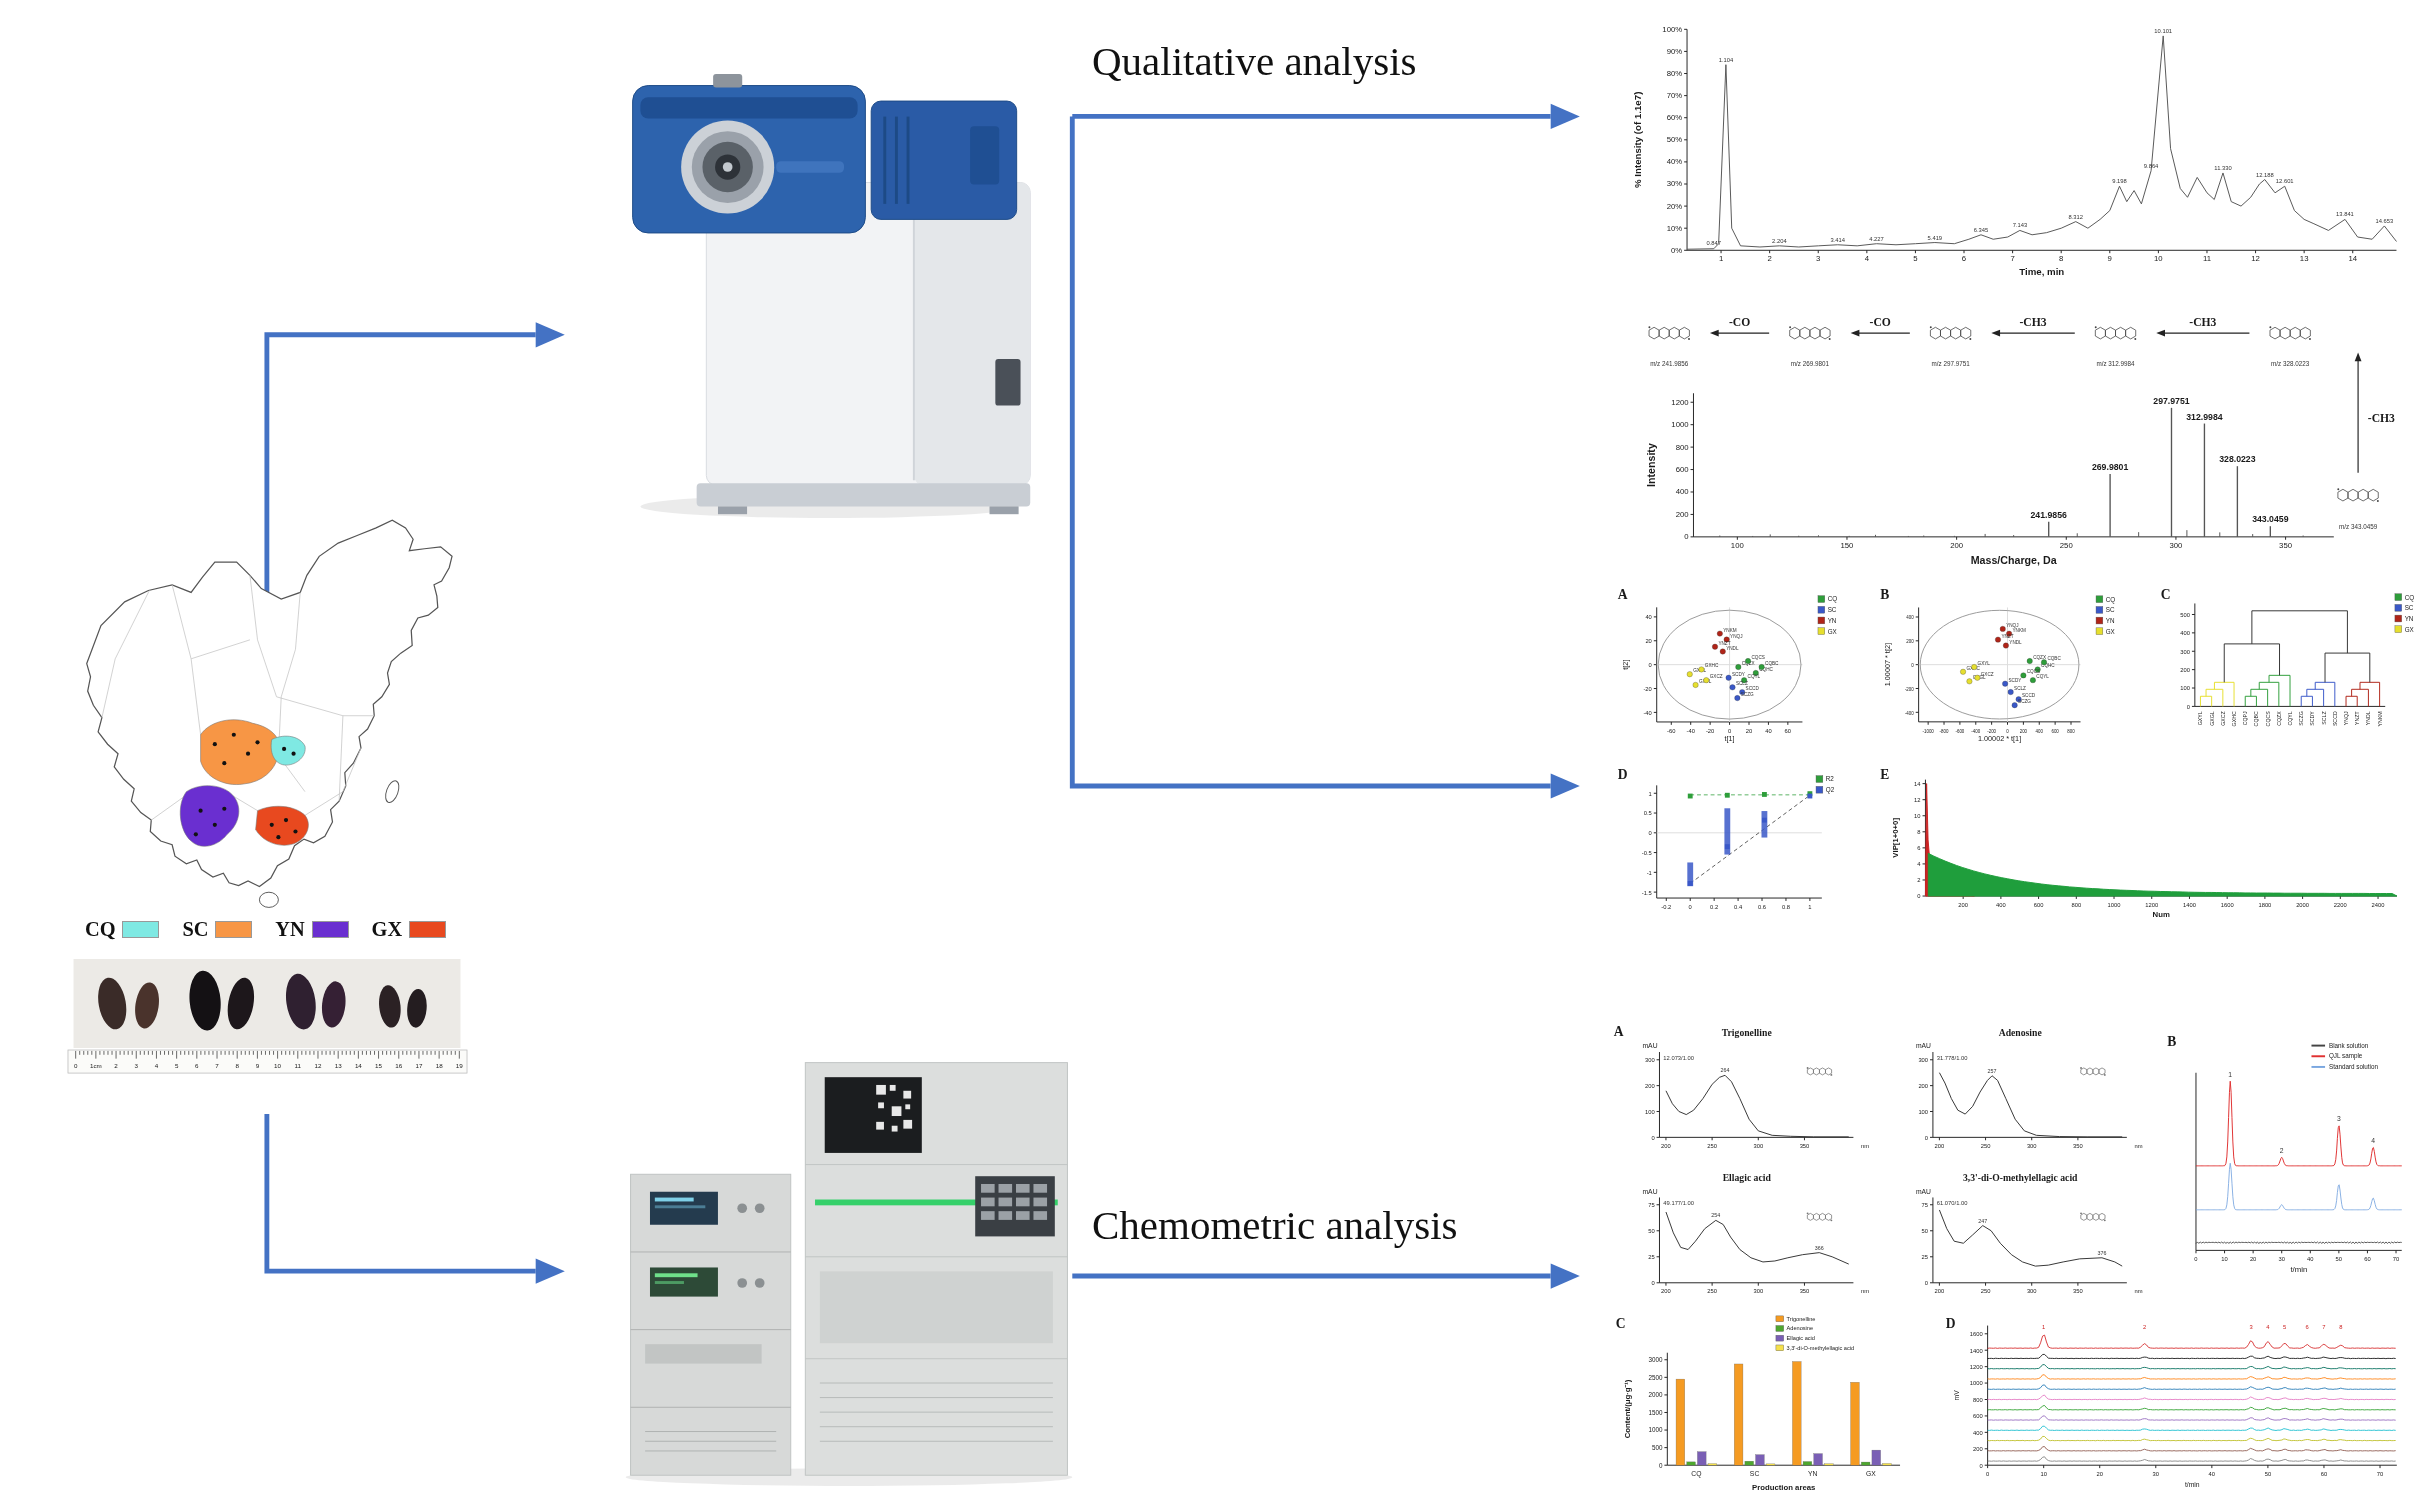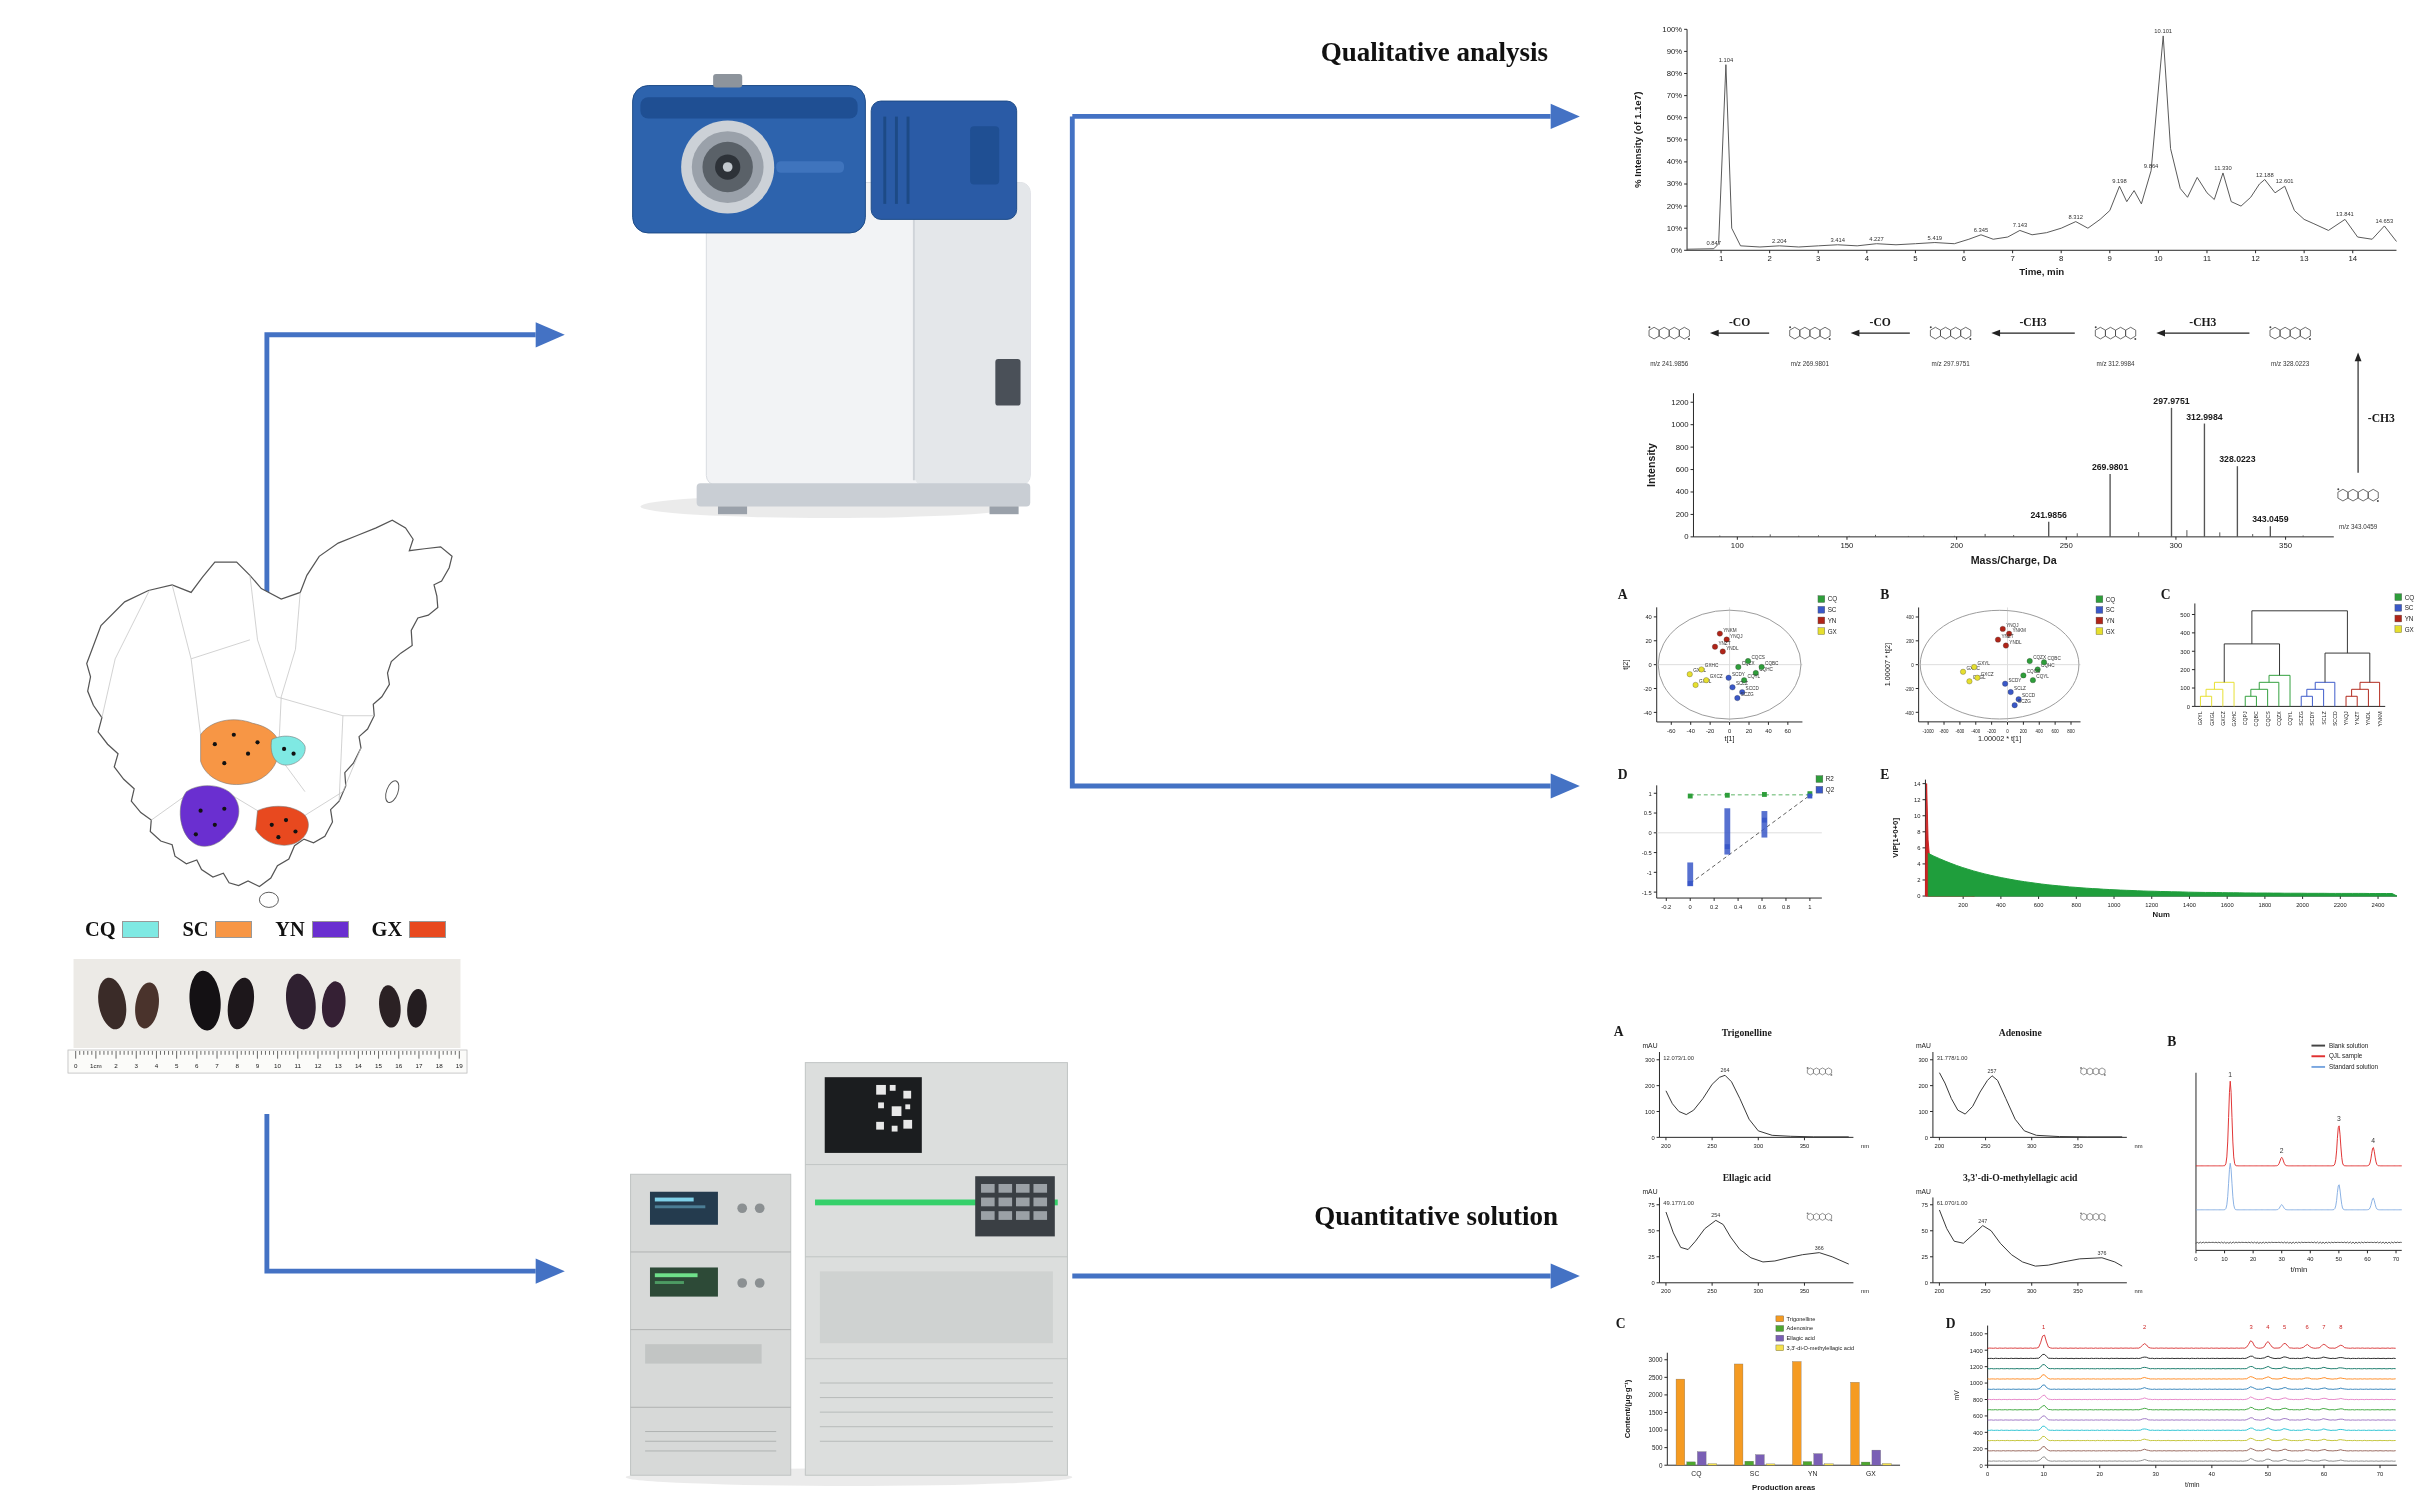--- a/index.html
+++ b/index.html
@@ -1,19 +1,19 @@
 <!DOCTYPE html>
 <html><head>
 <meta charset="utf-8">
 <style>
   html,body{margin:0;padding:0;background:#fff;}
   .canvas{position:relative;width:2426px;height:1507px;background:#fff;overflow:hidden;font-family:"Liberation Serif",serif;}
   .abs{position:absolute;}
   svg{overflow:visible;}
-  .biglabel{position:absolute;font-family:"Liberation Serif",serif;font-size:27px;color:#111;text-align:right;font-weight:bold;}
+  .biglabel{position:absolute;font-family:"Liberation Serif",serif;font-size:41px;color:#111;text-align:left;}
   .maplegend{position:absolute;left:85px;top:918px;width:398px;display:flex;gap:23px;align-items:center;
              font-family:"Liberation Serif",serif;font-weight:bold;font-size:20.4px;color:#111;}
   .mlitem{display:flex;align-items:center;gap:6.8px;}
   .mlswatch{display:inline-block;width:35px;height:14.6px;border:1px solid #999;}
 </style>
 </head>
 <body>
 
 <div class="canvas">
 
@@ -24,21 +24,21 @@
     <polygon points="552,1297 582,1310 552,1323" fill="#4472c4"></polygon>
     <path d="M1105 120 H1598" fill="none" stroke="#4472c4" stroke-width="5"></path>
     <polygon points="1598,107 1628,120 1598,133" fill="#4472c4"></polygon>
     <path d="M1105 120 V810 H1598" fill="none" stroke="#4472c4" stroke-width="5"></path>
     <polygon points="1598,797 1628,810 1598,823" fill="#4472c4"></polygon>
     <path d="M1105 1315 H1598" fill="none" stroke="#4472c4" stroke-width="5"></path>
     <polygon points="1598,1302 1628,1315 1598,1328" fill="#4472c4"></polygon>
   </svg>
 
   <div class="biglabel" style="left:1092px;top:37px;width:456px">Qualitative analysis</div>
-  <div class="biglabel" style="left:1092px;top:1201px;width:466px">Quantitative solution</div>
+  <div class="biglabel" style="left:1092px;top:1201px;width:466px">Chemometric analysis</div>
 
   <svg class="abs" id="china-map" style="left:58px;top:507px" width="437" height="408" viewBox="0 0 460 430">
     <polygon fill="#ffffff" stroke="#555" stroke-width="1.3" points="30,165 45,125 70,100 95,88 120,82 140,90 152,74 165,58 188,58 202,72 214,86 235,97 255,90 262,72 275,52 295,38 315,30 335,22 352,14 366,22 374,34 370,46 386,44 403,42 415,52 412,64 404,78 396,82 399,94 400,106 390,114 379,117 372,130 373,146 361,154 351,163 347,175 349,187 341,200 332,208 333,220 326,234 317,242 319,254 311,270 302,280 303,294 296,310 287,319 289,332 281,347 269,354 259,350 249,357 243,371 231,378 224,391 212,400 200,394 190,399 180,396 174,386 163,390 151,382 146,372 135,376 123,368 120,356 108,352 97,342 98,330 87,322 77,310 80,297 69,287 59,274 63,260 52,250 42,237 46,222 37,209 31,194 34,179"></polygon>
     <g stroke="#c3c3c3" stroke-width="0.8" fill="none">
       <path d="M120,82 L140,160 L150,240"></path>
         <path d="M202,72 L210,140 L230,200"></path>
       <path d="M255,90 L250,150 L235,200"></path>
         <path d="M96,88 L60,160 L46,222"></path>
       <path d="M150,240 L232,262"></path>
         <path d="M235,200 L232,262 L260,300"></path>

